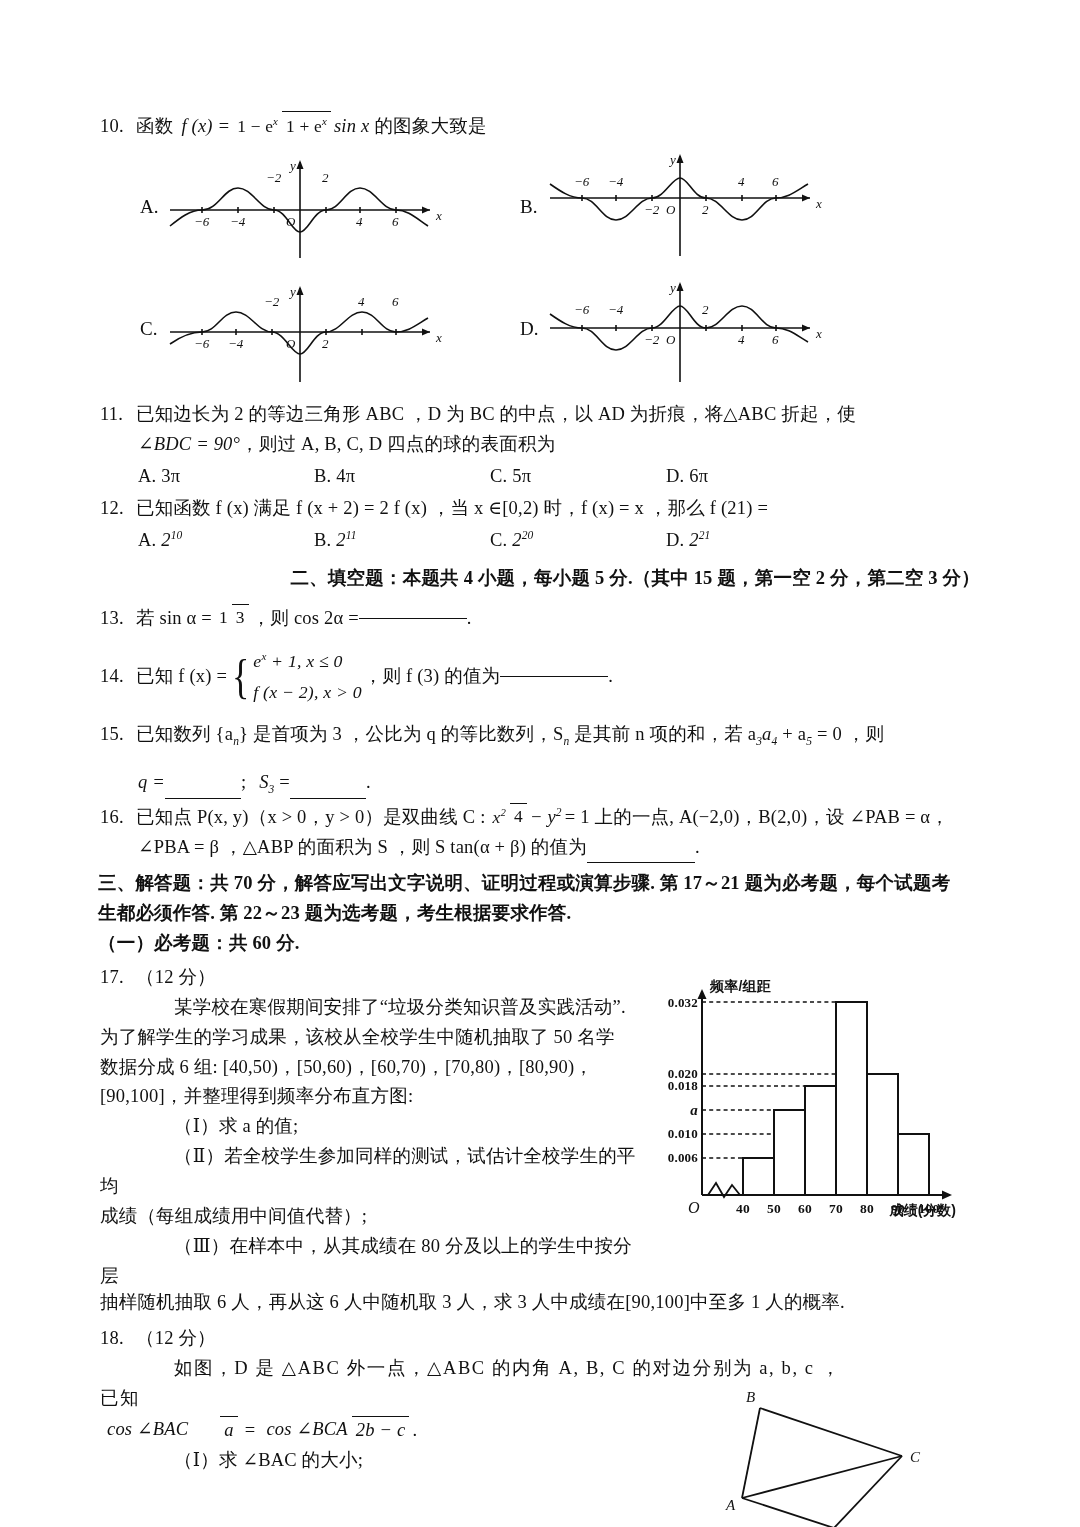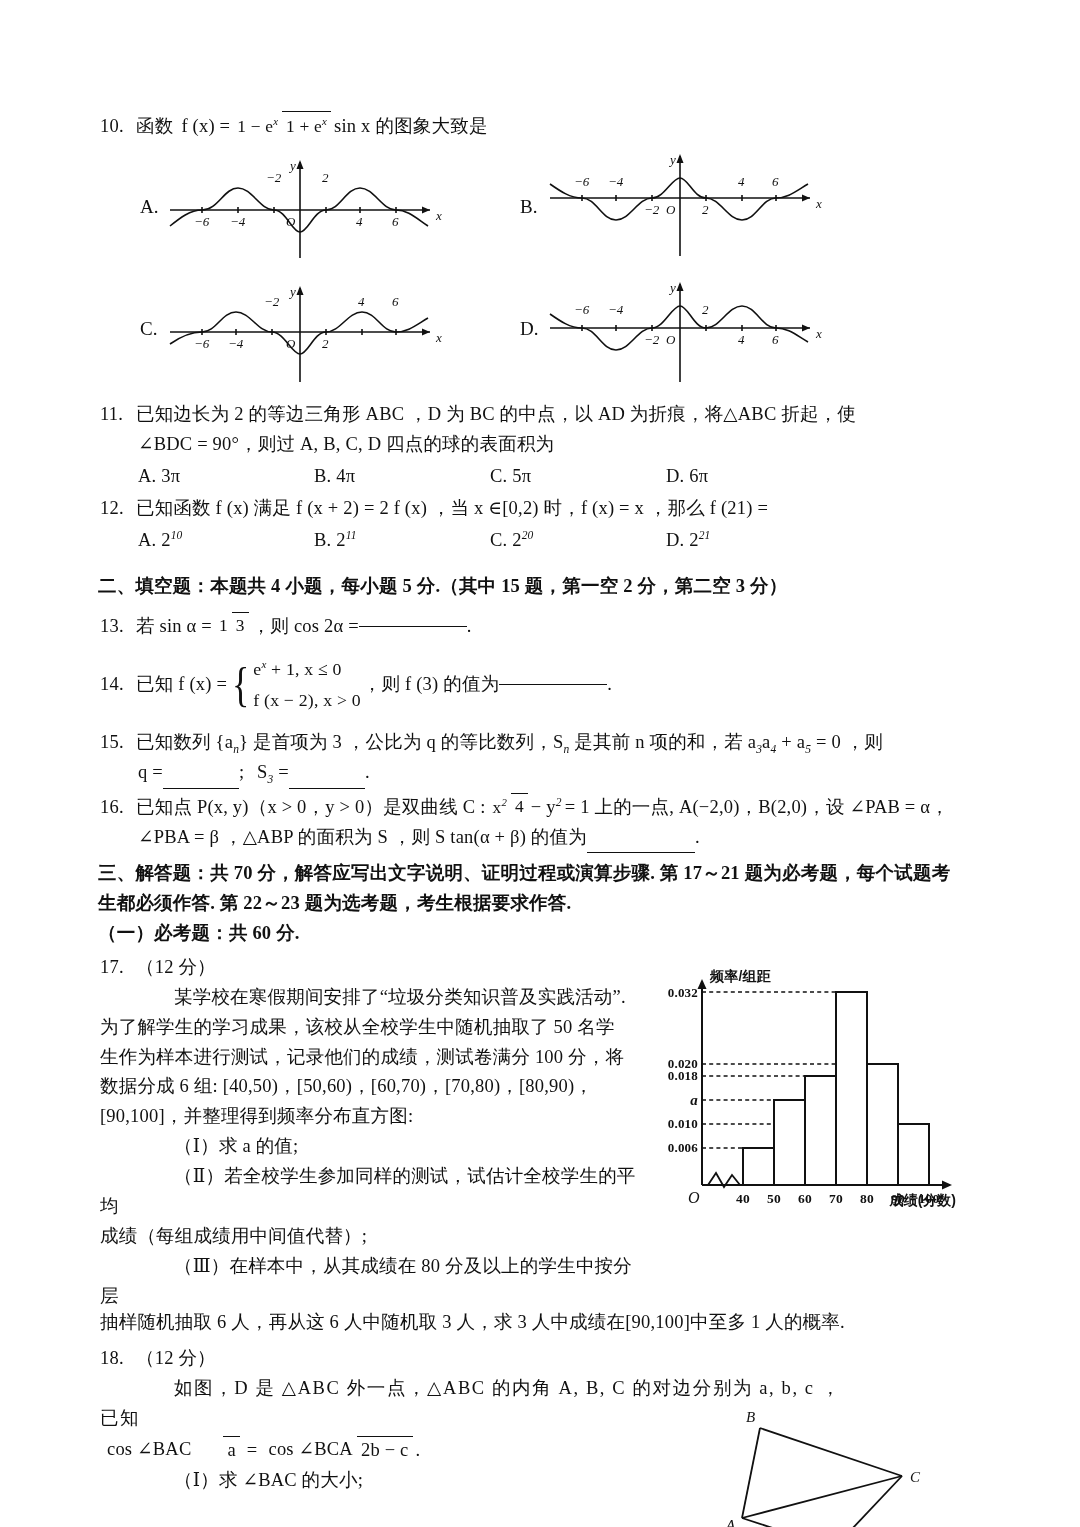--- a/index.html
+++ b/index.html
@@ -34,20 +34,21 @@
   }
   .body-txt {
     font-size: 18.5px;
     line-height: 1.62;
     letter-spacing: .2px;
   }
   .bold {
     font-weight: bold;
   }
   .ital {
+    font-style: italic;
   }
   .blank {
     display: inline-block;
     border-bottom: 1.3px solid #111;
     vertical-align: bottom;
   }
   .blank.w1 { width: 108px; }
   .blank.w2 { width: 76px; }
 
   
@@ -312,21 +313,21 @@
         <span>已知函数 f (x) 满足 f (x + 2) = 2 f (x) ，当 x ∈[0,2) 时，f (x) = x ，那么 f (21) =</span>
       </div>
       <div class="opts">
         <span><span>A.</span> <span class="ital">2</span><sup class="sm">10</sup></span>
         <span><span>B.</span> <span class="ital">2</span><sup class="sm">11</sup></span>
         <span><span>C.</span> <span class="ital">2</span><sup class="sm">20</sup></span>
         <span><span>D.</span> <span class="ital">2</span><sup class="sm">21</sup></span>
       </div>
     </div>
 
-    <div class="body-txt bold" style="margin-top:16px; margin-left:-2px;">二、填空题：本题共 4 小题，每小题 5 分.（其中 15 题，第一空 2 分，第二空 3 分）</div>
+    <div class="body-txt bold" style="margin-top:8px; margin-left:-2px;text-align:right;">二、填空题：本题共 4 小题，每小题 5 分.（其中 15 题，第一空 2 分，第二空 3 分）</div>
 
     <div class="body-txt" style="margin-top:10px;">
       <div class="row" style="align-items:center;">
         <span class="qnum">13.</span>
         <span>若 sin α =</span>
         <span class="frac">
           <span class="num">1</span>
           <span class="den">3</span>
         </span>
         <span>，则 cos 2α =</span>
@@ -352,21 +353,21 @@
       </div>
     </div>
 
     <div class="body-txt" style="margin-top:12px;">
       <div class="row">
         <span class="qnum">15.</span>
         <span>
           <span>已知数列 {a</span><sub class="sm">n</sub><span>} 是首项为 3 ，公比为 q 的等比数列，S</span><sub class="sm">n</sub><span> 是其前 n 项的和，若 a</span><sub class="sm">3</sub><span class="ital">a</span><sub class="sm">4</sub><span> + a</span><sub class="sm">5</sub><span> = 0 ，则</span>
         </span>
       </div>
-      <div style="padding-left:38px; margin-top:0;">
+      <div style="padding-left:38px; margin-top:18px;">
         <span class="ital">q =</span><span class="blank w2"></span><span>;</span>
         <span class="ital" style="margin-left:8px;">S</span><sub class="sm">3</sub> <span>=</span><span class="blank w2"></span><span>.</span>
       </div>
     </div>
 
     <div class="body-txt" style="margin-top:4px;">
       <div class="row" style="align-items:center;">
         <span class="qnum">16.</span>
         <span>已知点 P(x, y)（x &gt; 0，y &gt; 0）是双曲线 C :</span>
         <span class="frac">
@@ -390,21 +391,20 @@
     <div class="body-txt" style="margin-top:4px;">
       <div class="row">
         <span class="qnum">17.</span>
         <span>（12 分）</span>
       </div>
 
       <div id="q17-wrap">
         <div id="q17-text">
           <div class="indent2">某学校在寒假期间安排了“垃圾分类知识普及实践活动”.</div>
           <div>为了解学生的学习成果，该校从全校学生中随机抽取了 50 名学</div>
-          <div>生作为样本进行测试，记录他们的成绩，测试卷满分 100 分，将</div>
           <div>数据分成 6 组: [40,50)，[50,60)，[60,70)，[70,80)，[80,90)，</div>
           <div>[90,100]，并整理得到频率分布直方图:</div>
           <div class="indent2">（Ⅰ）求 a 的值;</div>
           <div class="indent2">（Ⅱ）若全校学生参加同样的测试，试估计全校学生的平均</div>
           <div>成绩（每组成绩用中间值代替）;</div>
           <div class="indent2">（Ⅲ）在样本中，从其成绩在 80 分及以上的学生中按分层</div>
         </div>
 
         <div id="q17-chart">
           <svg width="330" height="250" viewBox="0 0 330 250">

